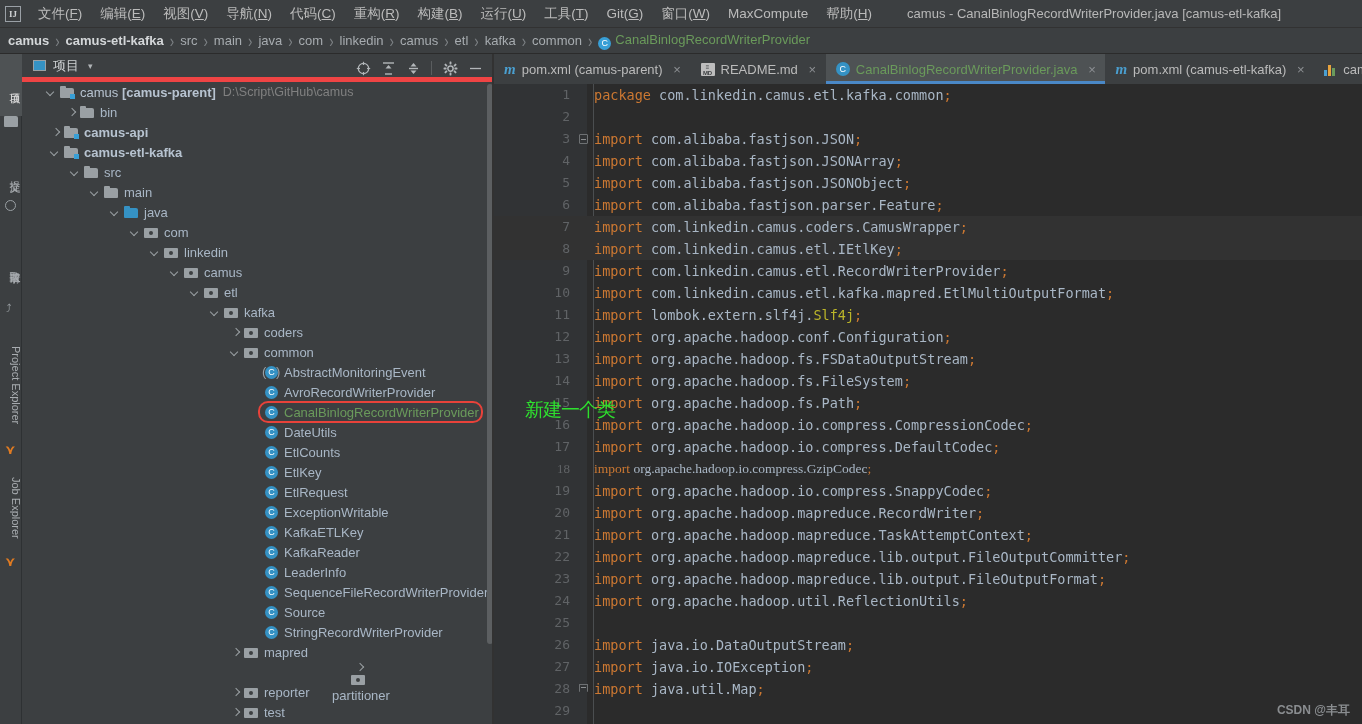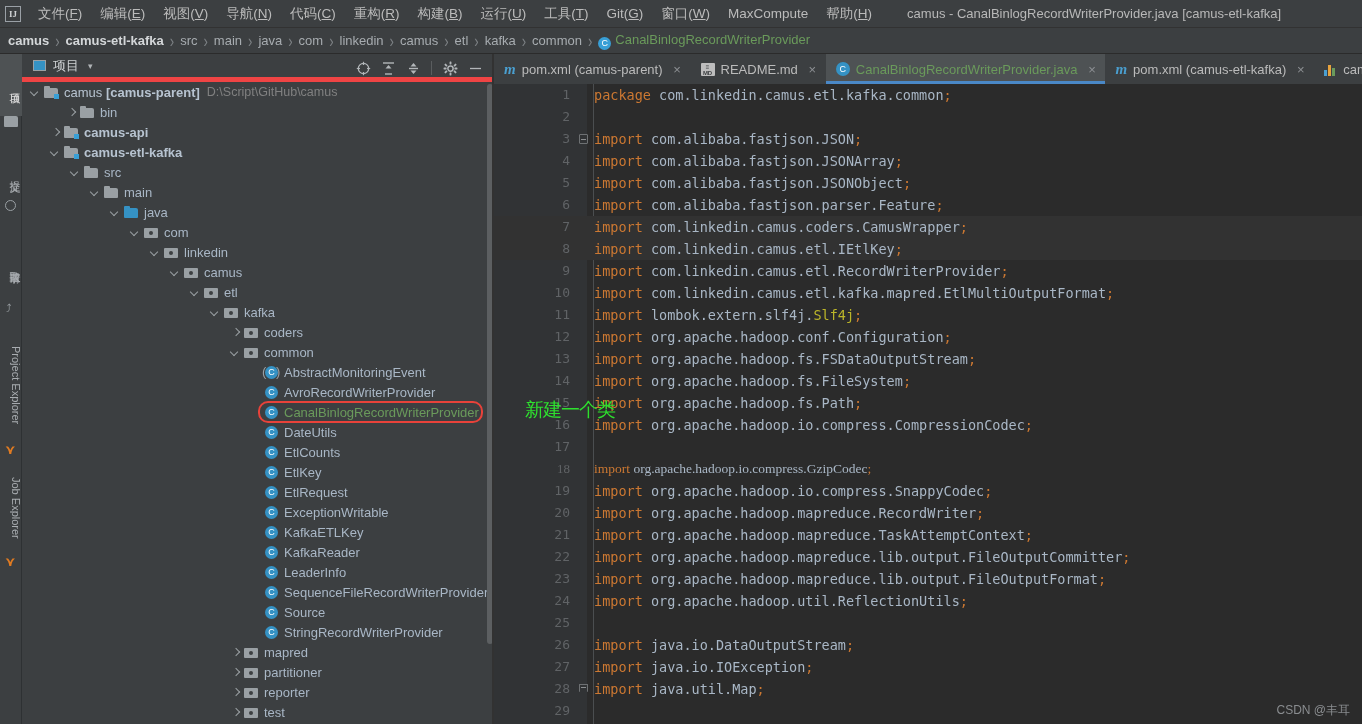--- a/index.html
+++ b/index.html
@@ -447,20 +447,21 @@
     white-space: nowrap;
     pointer-events: none;
   }
 
   .watermark {
     position: absolute;
     right: 12px; bottom: 5px;
     color: #8a8d90;
     font-size: 12px;
     white-space: nowrap;
+    font-weight: bold;
   }
 </style>
 </head>
 <body>
 
 <div id="app">
 
   <div class="menubar">
     <div class="ij-logo">IJ</div>
     <div id="menu-items" style="display:flex;align-items:center;">
@@ -580,21 +581,21 @@
           </svg>
         </div>
         <div class="act-btn">
           <svg width="15" height="15" viewBox="0 0 15 15">
             <line x1="2" y1="7.5" x2="13" y2="7.5" stroke="#b2b6b9" stroke-width="1.3"></line>
           </svg>
         </div>
       </div>
     </div>
     <div class="tree" id="tree">
-        <div class="node" style="padding-left: 8px;">
+        <div class="node" style="padding-left: 24px;">
           <span class="arrow down"></span>
           <span class="ficon folder module">
             <span class="corner"></span>
           </span>
           <span class="label bold"><span style="font-weight: normal;">camus </span><span style="font-weight: bold;">[camus-parent]</span></span>
           <span class="path">D:\Script\GitHub\camus</span>
         </div>
         <div class="node" style="padding-left: 44px;">
           <span class="arrow right"></span>
           <span class="ficon folder"></span>
@@ -760,21 +761,21 @@
           <span class="cicon">
             <span class="disc">C</span>
           </span>
           <span class="label">StringRecordWriterProvider</span>
         </div>
         <div class="node" style="padding-left: 208px;">
           <span class="arrow right"></span>
           <span class="ficon pkg"></span>
           <span class="label">mapred</span>
         </div>
-        <div class="node" style="padding-left: 208px;">
+        <div class="node" style="padding-left: 208px; flex-direction: column;">
           <span class="arrow right"></span>
           <span class="ficon pkg"></span>
           <span class="label">partitioner</span>
         </div>
         <div class="node" style="padding-left: 208px;">
           <span class="arrow right"></span>
           <span class="ficon pkg"></span>
           <span class="label">reporter</span>
         </div>
         <div class="node" style="padding-left: 208px;">
@@ -846,21 +847,21 @@
           <div class="cline hl" style="top: 132px; position: absolute; left: 0px; width: 868px;"><span class="lnum">7</span><span class="ctext"><span class="kw">import</span> com.linkedin.camus.coders.CamusWrapper<span class="semi">;</span></span></div>
           <div class="cline hl" style="top: 154px; position: absolute; left: 0px; width: 868px;"><span class="lnum">8</span><span class="ctext"><span class="kw">import</span> com.linkedin.camus.etl.IEtlKey<span class="semi">;</span></span></div>
           <div class="cline" style="top: 176px; position: absolute; left: 0px; width: 868px;"><span class="lnum">9</span><span class="ctext"><span class="kw">import</span> com.linkedin.camus.etl.RecordWriterProvider<span class="semi">;</span></span></div>
           <div class="cline" style="top: 198px; position: absolute; left: 0px; width: 868px;"><span class="lnum">10</span><span class="ctext"><span class="kw">import</span> com.linkedin.camus.etl.kafka.mapred.EtlMultiOutputFormat<span class="semi">;</span></span></div>
           <div class="cline" style="top: 220px; position: absolute; left: 0px; width: 868px;"><span class="lnum">11</span><span class="ctext"><span class="kw">import</span> lombok.extern.slf4j.<span class="ann">Slf4j</span><span class="semi">;</span></span></div>
           <div class="cline" style="top: 242px; position: absolute; left: 0px; width: 868px;"><span class="lnum">12</span><span class="ctext"><span class="kw">import</span> org.apache.hadoop.conf.Configuration<span class="semi">;</span></span></div>
           <div class="cline" style="top: 264px; position: absolute; left: 0px; width: 868px;"><span class="lnum">13</span><span class="ctext"><span class="kw">import</span> org.apache.hadoop.fs.FSDataOutputStream<span class="semi">;</span></span></div>
           <div class="cline" style="top: 286px; position: absolute; left: 0px; width: 868px;"><span class="lnum">14</span><span class="ctext"><span class="kw">import</span> org.apache.hadoop.fs.FileSystem<span class="semi">;</span></span></div>
           <div class="cline" style="top: 308px; position: absolute; left: 0px; width: 868px;"><span class="lnum">15</span><span class="ctext"><span class="kw">import</span> org.apache.hadoop.fs.Path<span class="semi">;</span></span></div>
           <div class="cline" style="top: 330px; position: absolute; left: 0px; width: 868px;"><span class="lnum">16</span><span class="ctext"><span class="kw">import</span> org.apache.hadoop.io.compress.CompressionCodec<span class="semi">;</span></span></div>
-          <div class="cline" style="top: 352px; position: absolute; left: 0px; width: 868px;"><span class="lnum">17</span></div>
+          <div class="cline" style="top: 352px; position: absolute; left: 0px; width: 868px;"><span class="lnum">17</span><span class="ctext"><span class="kw">import</span> org.apache.hadoop.io.compress.DefaultCodec<span class="semi">;</span></span></div>
           <div class="cline" style="top: 374px; position: absolute; left: 0px; width: 868px; font-family: Liberation Serif, serif;"><span class="lnum">18</span><span class="ctext"><span class="kw">import</span> org.apache.hadoop.io.compress.GzipCodec<span class="semi">;</span></span></div>
           <div class="cline" style="top: 396px; position: absolute; left: 0px; width: 868px;"><span class="lnum">19</span><span class="ctext"><span class="kw">import</span> org.apache.hadoop.io.compress.SnappyCodec<span class="semi">;</span></span></div>
           <div class="cline" style="top: 418px; position: absolute; left: 0px; width: 868px;"><span class="lnum">20</span><span class="ctext"><span class="kw">import</span> org.apache.hadoop.mapreduce.RecordWriter<span class="semi">;</span></span></div>
           <div class="cline" style="top: 440px; position: absolute; left: 0px; width: 868px;"><span class="lnum">21</span><span class="ctext"><span class="kw">import</span> org.apache.hadoop.mapreduce.TaskAttemptContext<span class="semi">;</span></span></div>
           <div class="cline" style="top: 462px; position: absolute; left: 0px; width: 868px;"><span class="lnum">22</span><span class="ctext"><span class="kw">import</span> org.apache.hadoop.mapreduce.lib.output.FileOutputCommitter<span class="semi">;</span></span></div>
           <div class="cline" style="top: 484px; position: absolute; left: 0px; width: 868px;"><span class="lnum">23</span><span class="ctext"><span class="kw">import</span> org.apache.hadoop.mapreduce.lib.output.FileOutputFormat<span class="semi">;</span></span></div>
           <div class="cline" style="top: 506px; position: absolute; left: 0px; width: 868px;"><span class="lnum">24</span><span class="ctext"><span class="kw">import</span> org.apache.hadoop.util.ReflectionUtils<span class="semi">;</span></span></div>
           <div class="cline" style="top: 528px; position: absolute; left: 0px; width: 868px;"><span class="lnum">25</span><span class="ctext"></span></div>
           <div class="cline" style="top: 550px; position: absolute; left: 0px; width: 868px;"><span class="lnum">26</span><span class="ctext"><span class="kw">import</span> java.io.DataOutputStream<span class="semi">;</span></span></div>
           <div class="cline" style="top: 572px; position: absolute; left: 0px; width: 868px;"><span class="lnum">27</span><span class="ctext"><span class="kw">import</span> java.io.IOException<span class="semi">;</span></span></div>

